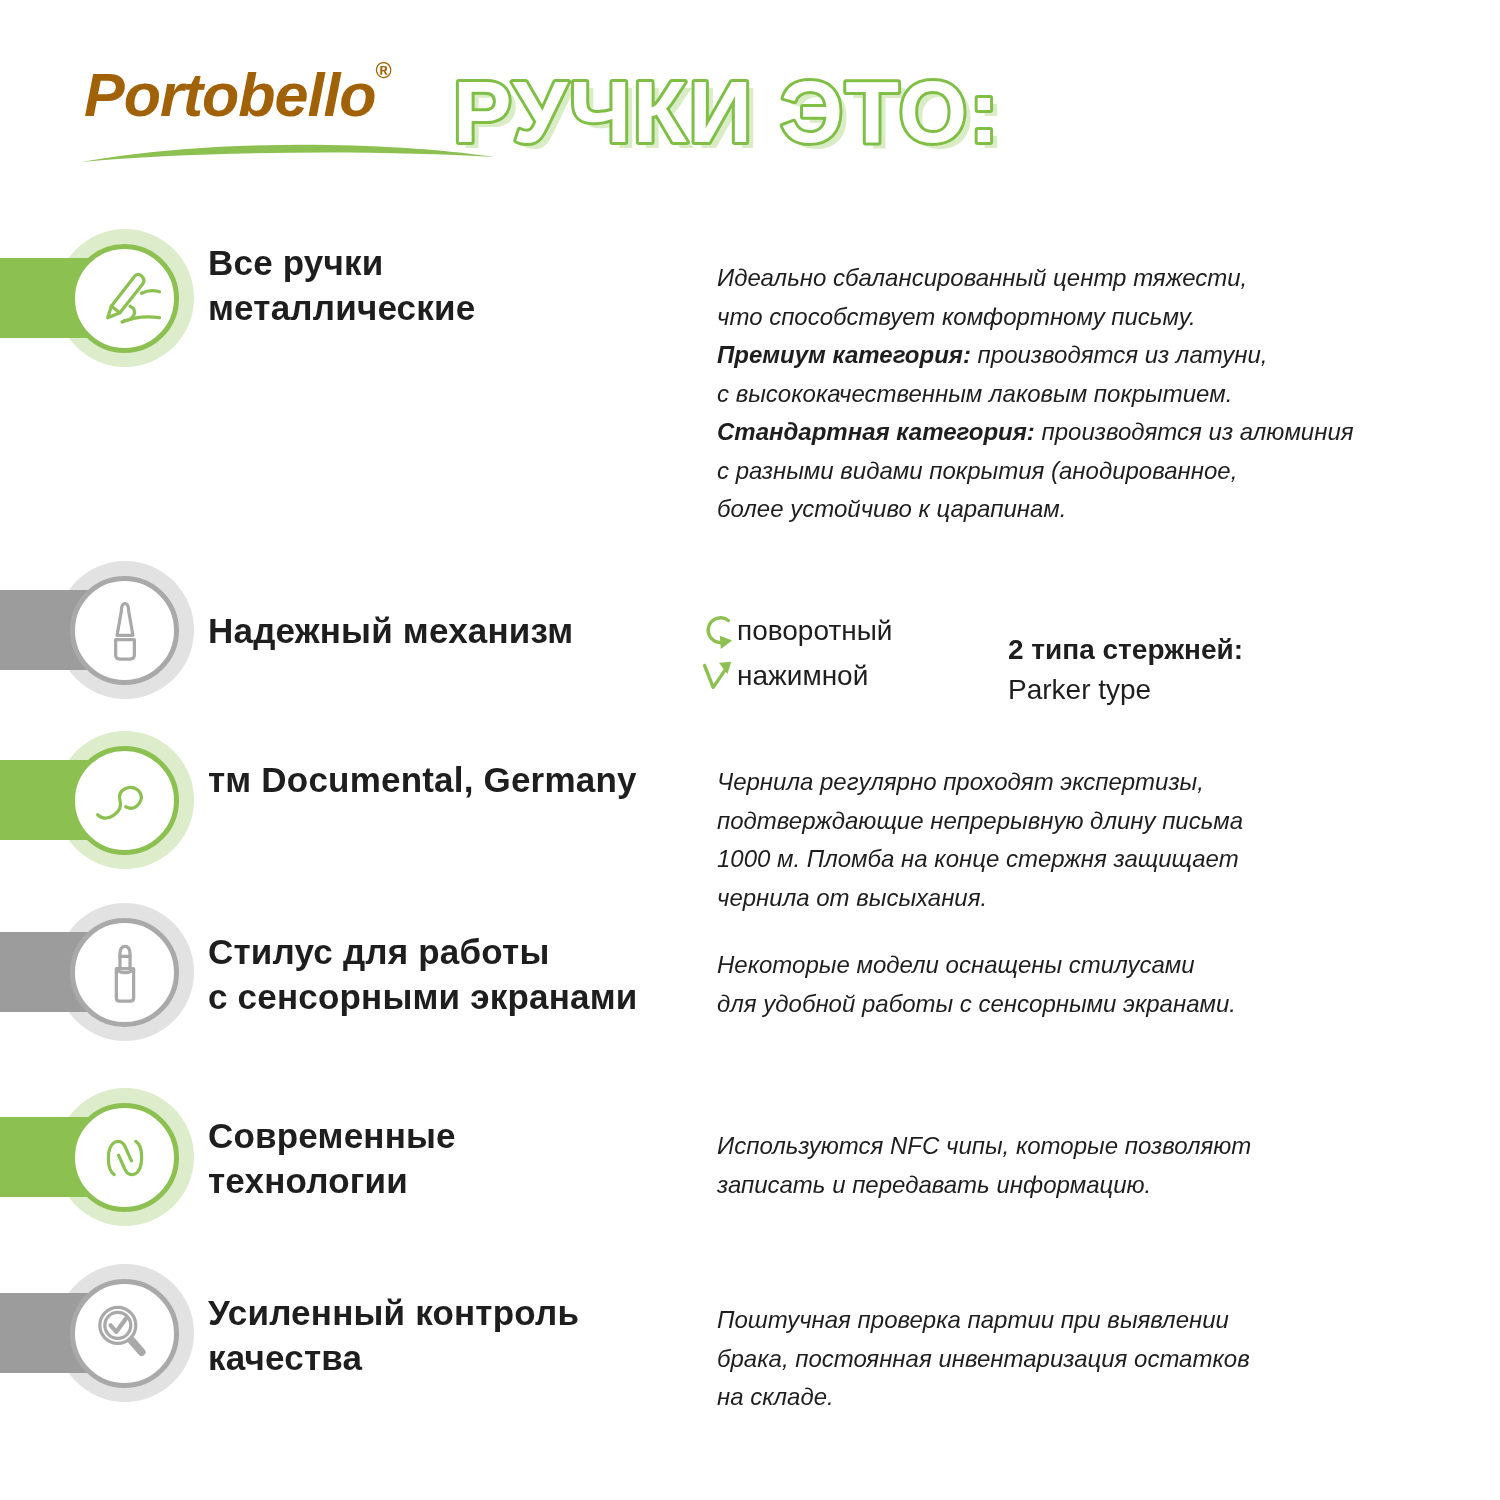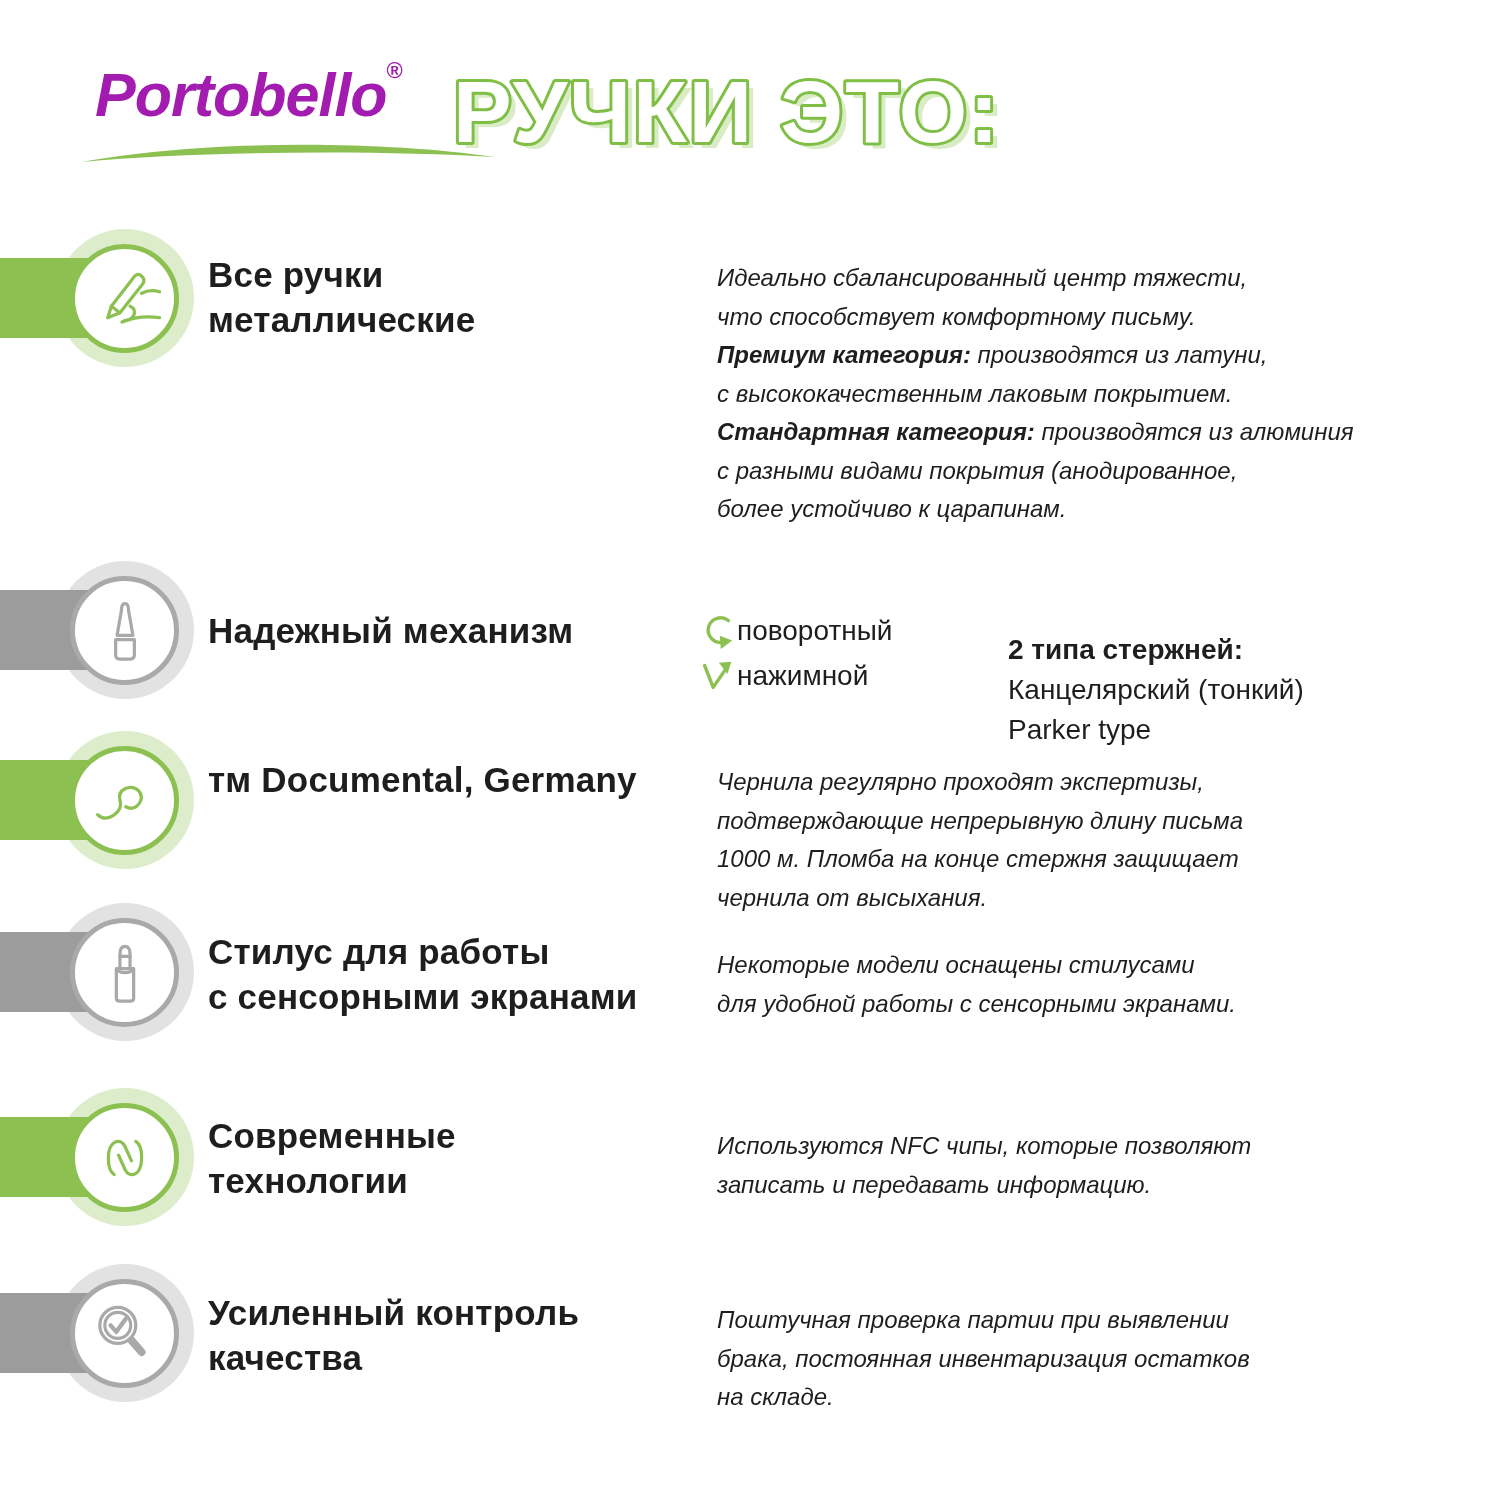--- a/index.html
+++ b/index.html
@@ -2,22 +2,22 @@
 <html><head>
 <meta charset="utf-8">
 <style>
   html,body{margin:0;padding:0;}
   body{
     width:1500px;height:1500px;background:#ffffff;position:relative;overflow:hidden;
     font-family:"Liberation Sans",sans-serif;color:#1e1e1e;
   }
   .abs{position:absolute;}
   
-  .logo{left:95px;top:58px;font-size:61px;font-weight:bold;font-style:italic;
-        color:#a21caf;letter-spacing:-1px;white-space:nowrap;}
+  .logo{left:84px;top:58px;font-size:61px;font-weight:bold;font-style:italic;
+        color:#a16207;letter-spacing:-1px;white-space:nowrap;}
   .logo sup{font-size:22px;vertical-align:38px;font-style:normal;}
   .swoosh{left:78px;top:138px;}
   .headline{left:443px;top:50px;}
   
   .bar{left:0;width:100px;height:80px;}
   .bar.green{background:#8cc152;}
   .bar.gray{background:#9c9c9c;}
   .halo{left:56px;width:138px;height:138px;border-radius:50%;}
   .halo.green{background:#ddedcb;}
   .halo.gray{background:#e2e2e2;}
@@ -53,21 +53,21 @@
   <div class="abs bar green" style="top:258px"></div>
   <div class="abs circle green" style="top:244px">
     <svg width="72" height="72" viewBox="0 0 100 100">
       <path d="M26 76 L31 60 L62 20 Q67 13 73 18 Q79 23 74 30 L43 69 Z"></path>
       <path d="M31 60 L43 69"></path>
       <path d="M73 42 Q85 36 98 40"></path>
       <path d="M46 82 Q70 72 98 76"></path>
       <path d="M57 60 Q66 64 62 73 Q58 80 49 80"></path>
     </svg>
   </div>
-  <div class="abs title" style="top:252px">
+  <div class="abs title" style="top:240px">
     <span>Все ручки</span>
     <span>металлические</span>
   </div>
   <div class="abs par" style="top:259px">
     <div><span class="b"></span><span>Идеально сбалансированный центр тяжести,</span></div>
     <div><span class="b"></span><span>что способствует комфортному письму.</span></div>
     <div><span class="b">Премиум категория:</span><span> производятся из латуни,</span></div>
     <div><span class="b"></span><span>с высококачественным лаковым покрытием.</span></div>
     <div><span class="b">Стандартная категория:</span><span> производятся из алюминия</span></div>
     <div><span class="b"></span><span>с разными видами покрытия (анодированное,</span></div>
@@ -96,21 +96,20 @@
   </div>
   <div class="abs mech" style="top:657px">
     <svg width="38" height="38" viewBox="0 0 40 40">
       <path d="M7 9 L16 32 L29 13"></path>
       <polygon class="fill" points="22,6 35,5 31,18"></polygon>
     </svg>
     <span>нажимной</span>
   </div>
   <div class="abs refills" style="top:610px">
     <div class="h">2 типа стержней:</div>
-    <div>Канцелярский (тонкий)</div>
     <div>Parker type</div>
   </div>
 </div>
 
 <div>
   <div class="abs halo green" style="top:731px"></div>
   <div class="abs bar green" style="top:760px"></div>
   <div class="abs circle green" style="top:746px">
     <svg width="72" height="72" viewBox="0 0 100 100">
       <path d="M12 69 Q22 78 34 70 Q47 61 43 49 Q40 38 50 33 Q61 28 69 36 Q76 44 70 53 Q62 64 51 58"></path>

